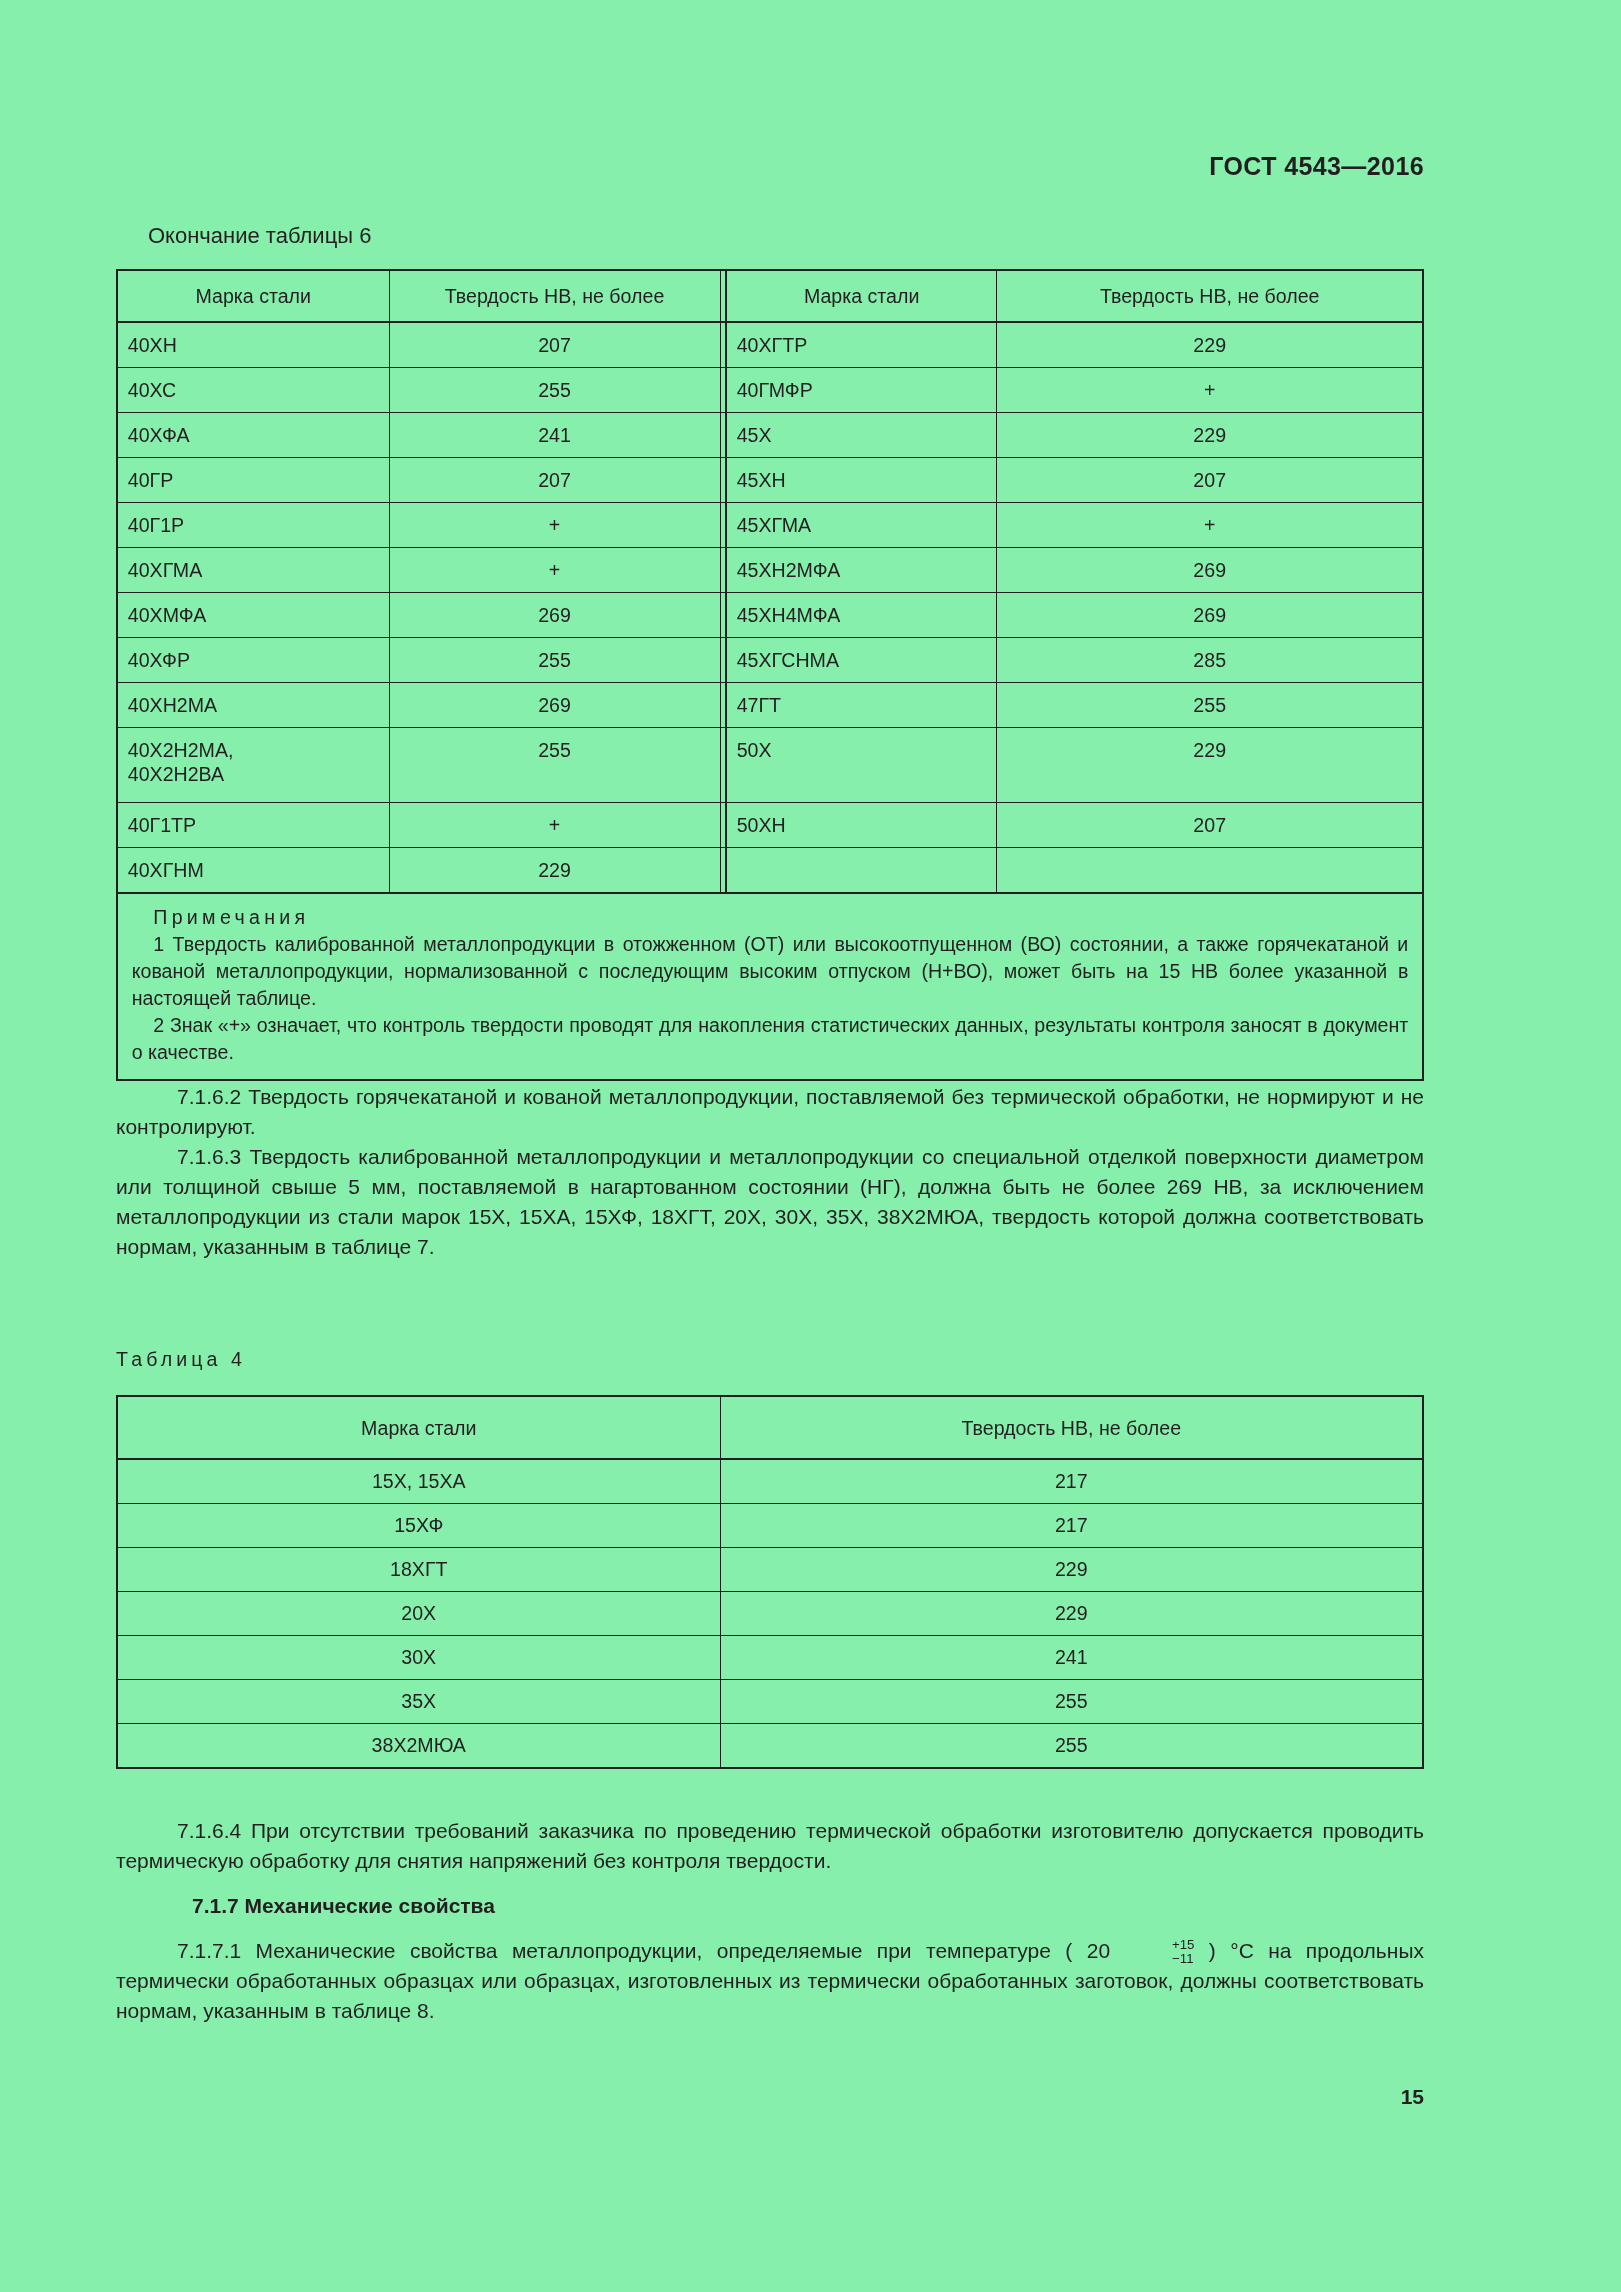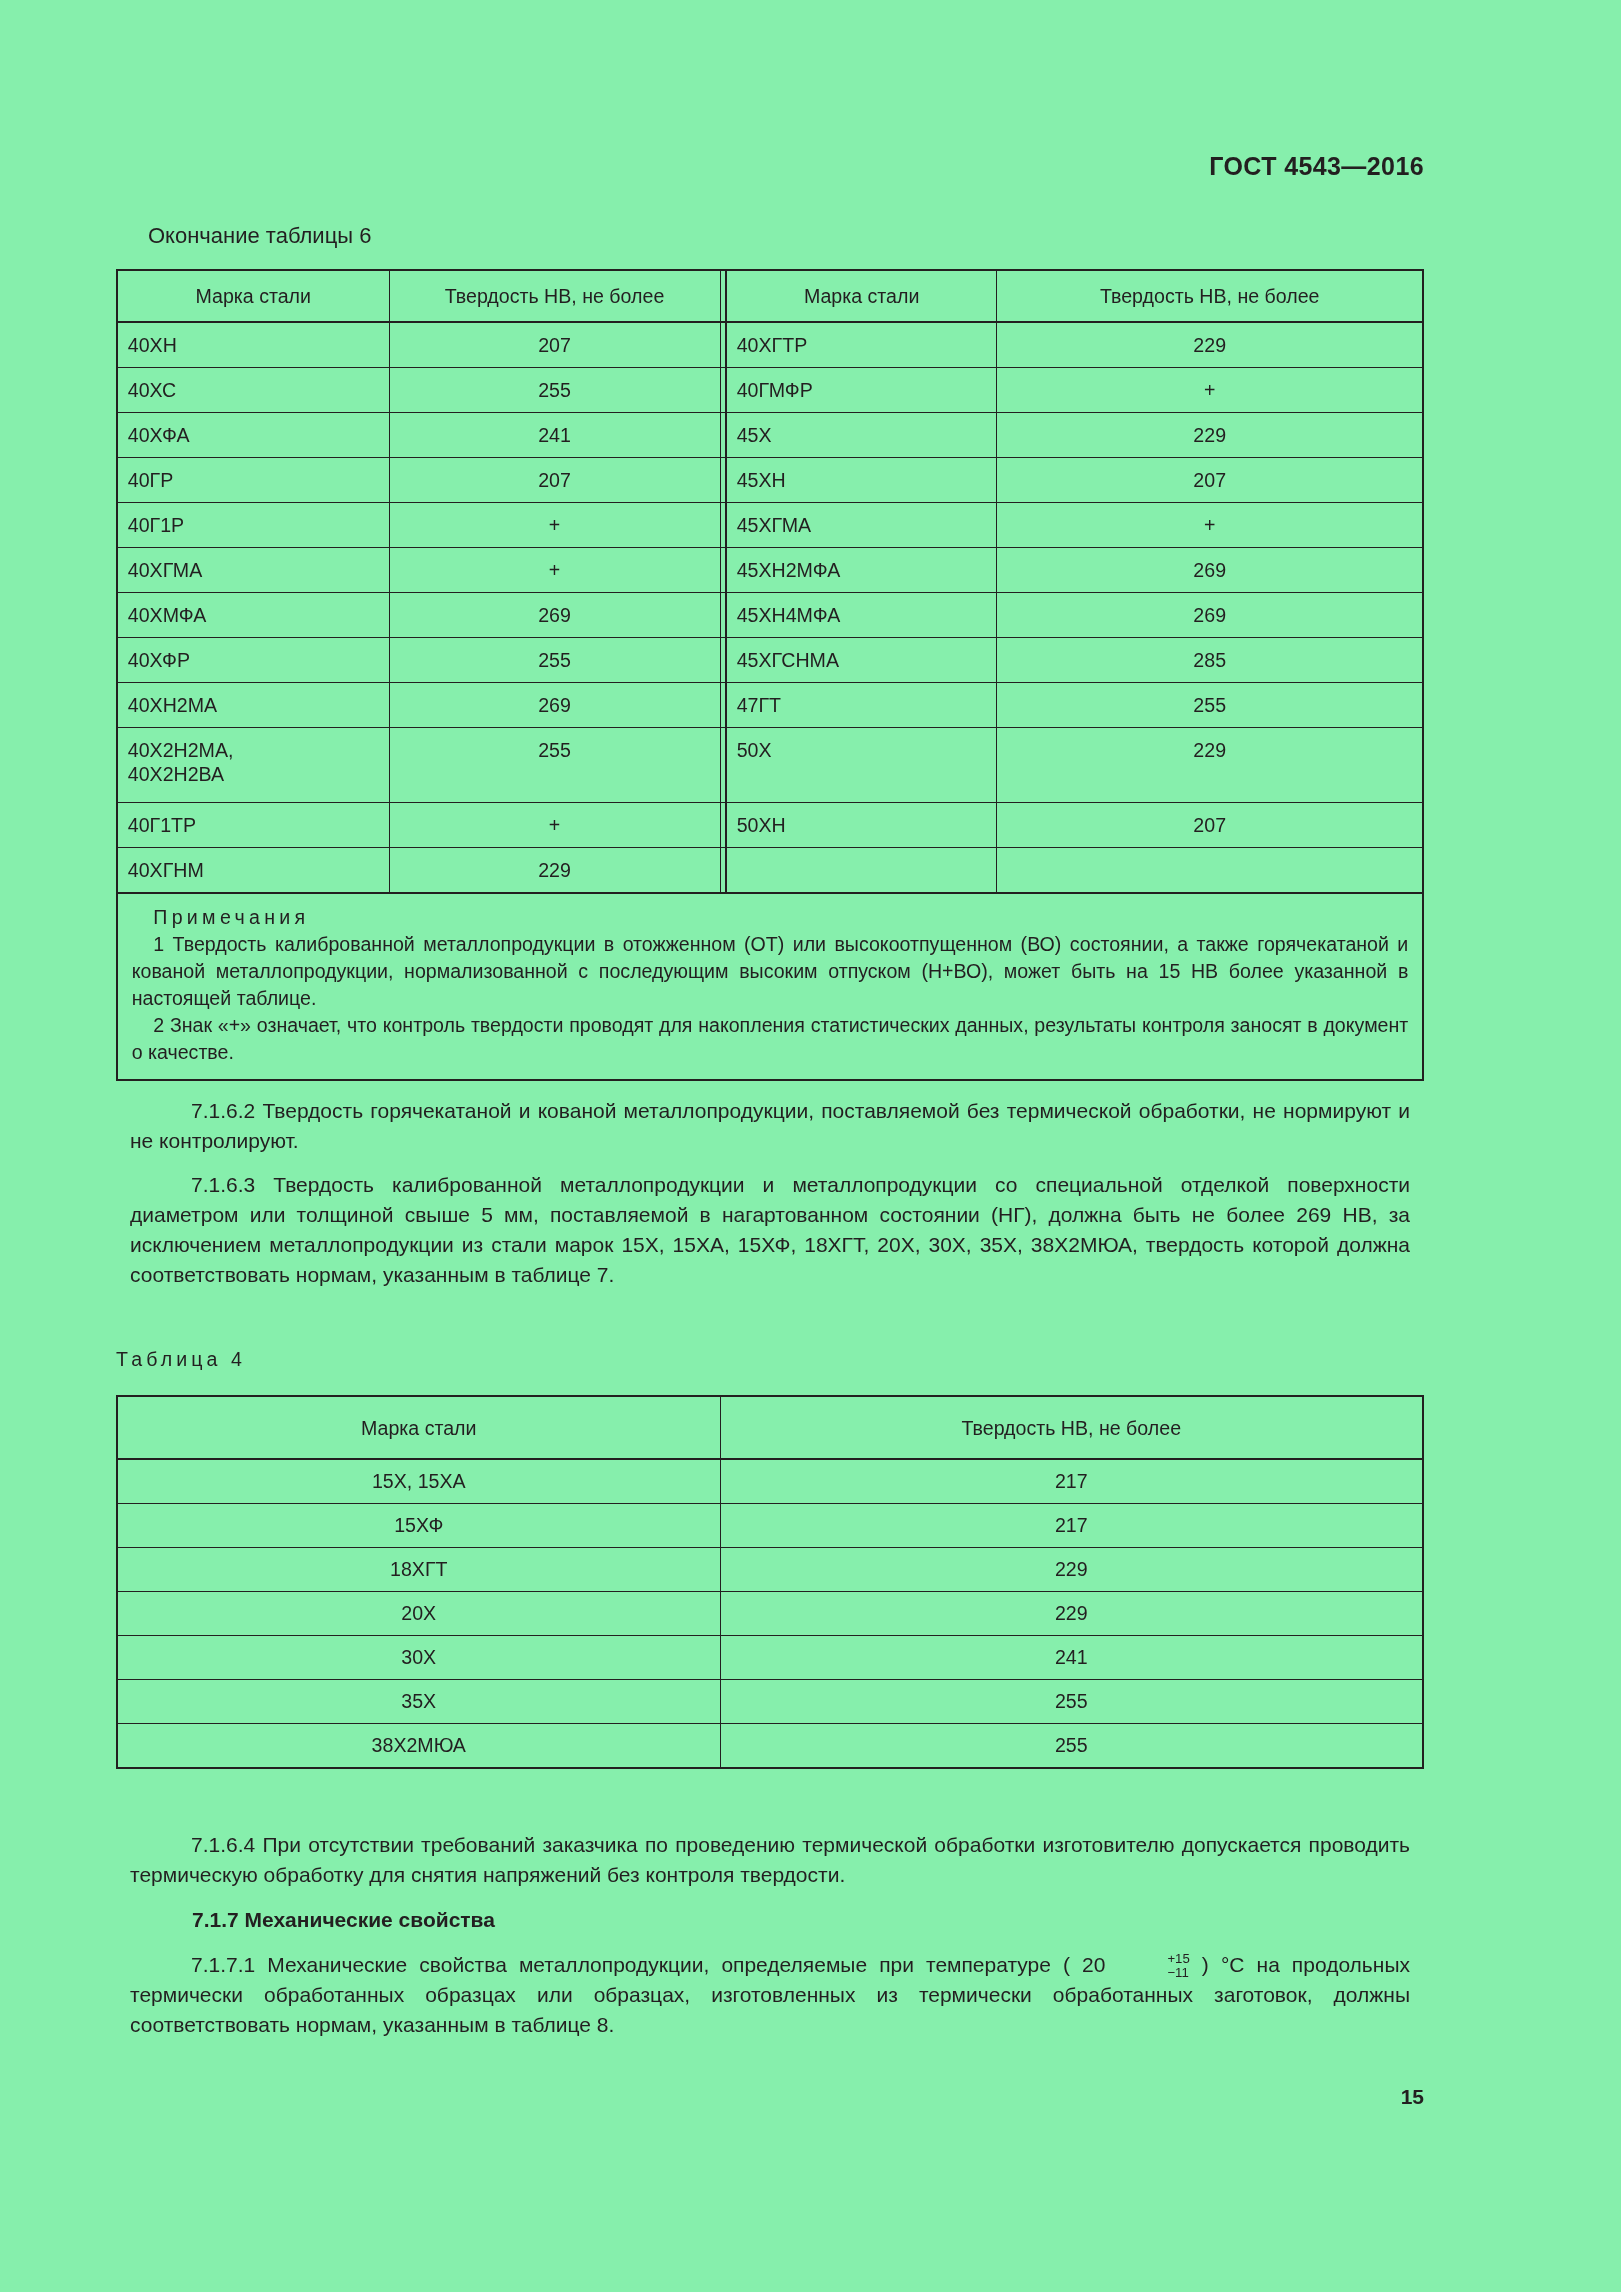--- a/index.html
+++ b/index.html
@@ -155,21 +155,21 @@
     line-height: 24.5px;
   }
   .t7 .head td > div { padding-top: 18.6px; }
 
   
   .para {
     font-size: 21px;
     line-height: 30px;
     text-align: justify;
     text-indent: 61px;
-    margin: 14px;
+    margin: 0;
   }
 
   .block-after-t6 {
     position: absolute;
     left: 0;
     top: 1082px;
     width: 1308px;
   }
   .caption7 {
     position: absolute;

